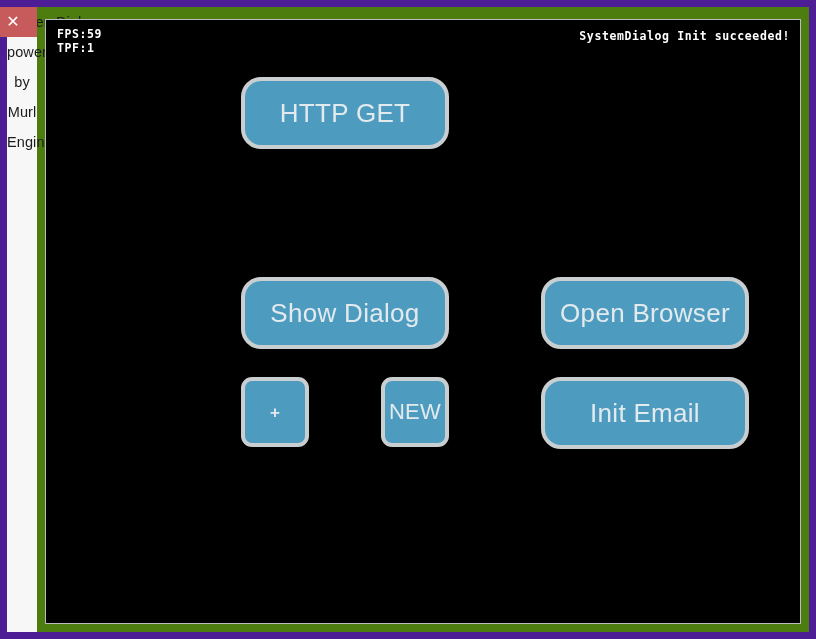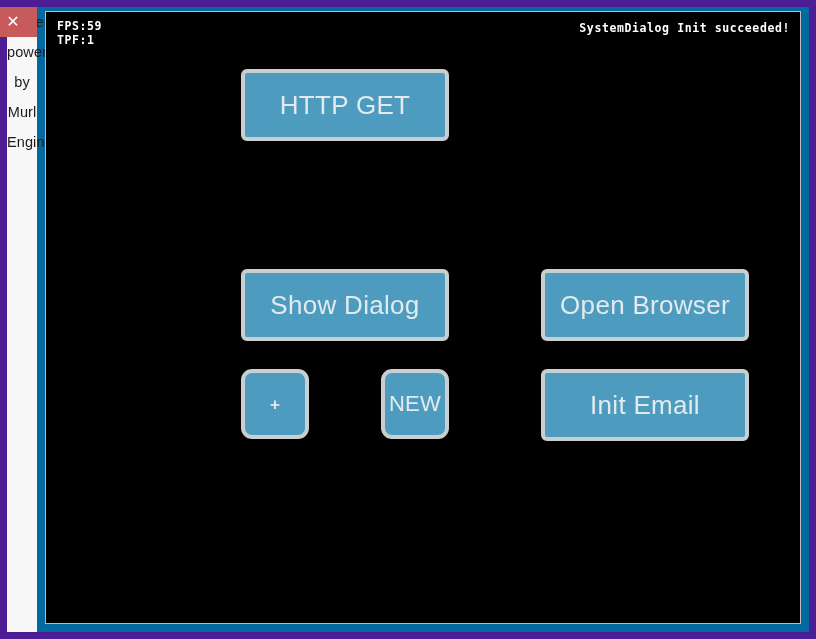--- a/index.html
+++ b/index.html
@@ -103,23 +103,23 @@
     color: #ffffff;
     font-size: 16px;
     line-height: 1;
     font-family: "Liberation Sans", sans-serif;
     font-weight: 400;
   }
 
   
   .client-area {
     flex: 1 1 auto;
-    padding: 4px 8px 8px 8px;
-    box-sizing: border-box;
-    background: #0369a1;
+    padding: 12px 8px 8px 8px;
+    box-sizing: border-box;
+    background: #4d7c0f;
   }
 
   .canvas {
     position: relative;
     width: 100%;
     height: 100%;
     background: #000000;
     border: 1px solid #b9bdc1;
     box-sizing: border-box;
     overflow: hidden;
@@ -145,21 +145,21 @@
     top: 9px;
     text-align: right;
   }
 
   
   .btn {
     position: absolute;
     box-sizing: border-box;
     background: #4d9cc0;
     border: 4px solid #c9ced1;
-    border-radius: 6px;
+    border-radius: 20px;
     display: flex;
     align-items: center;
     justify-content: center;
     color: #e3eaee;
     font-family: "Liberation Sans", sans-serif;
     font-weight: 400;
     cursor: pointer;
     user-select: none;
     box-shadow: 0 2px 3px rgba(0,0,0,0.55);
   }

